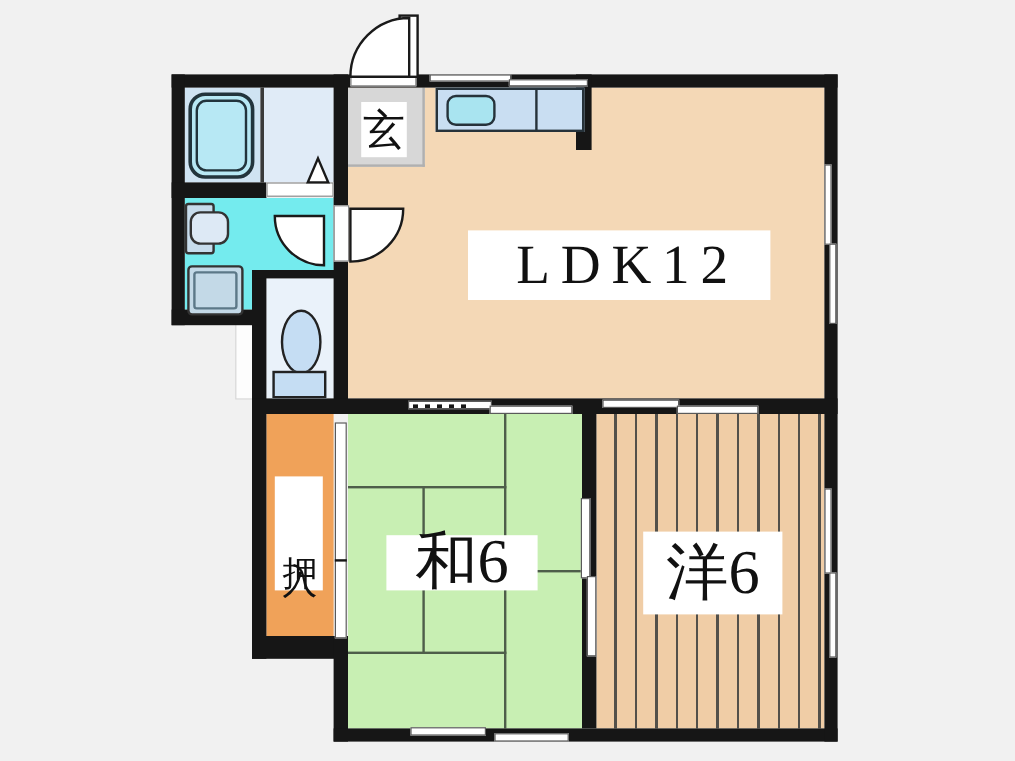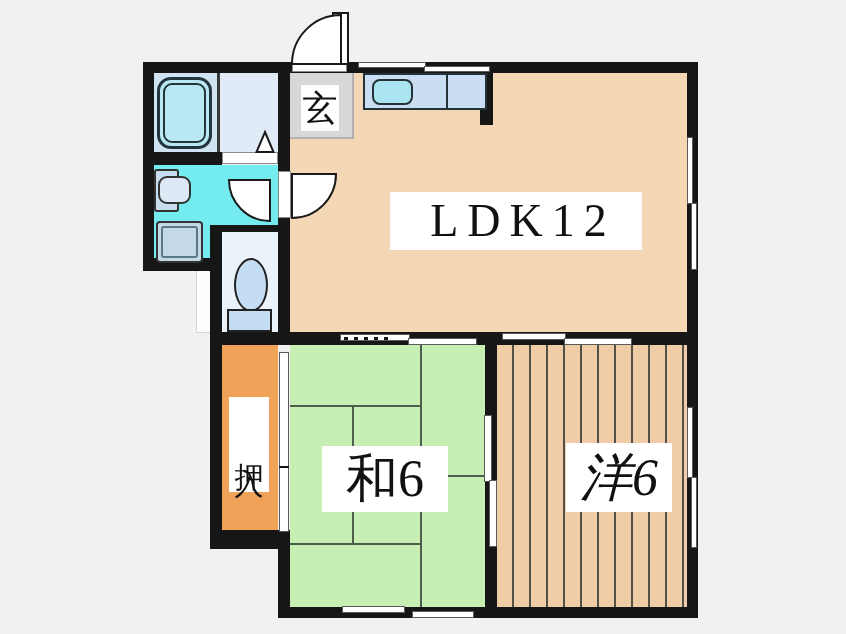--- a/index.html
+++ b/index.html
@@ -108,24 +108,24 @@
     <rect x="333" y="13" width="15" height="51" fill="#ffffff" stroke="#1a1a1a" stroke-width="2"></rect>
     <path d="M 341 64 L 292 64 A 49 49 0 0 1 341 15 Z" fill="#ffffff" stroke="#1a1a1a" stroke-width="2"></path>
     <path d="M 292 174 L 336 174 A 44 44 0 0 1 292 218 Z" fill="#ffffff" stroke="#1a1a1a" stroke-width="2"></path>
     <path d="M 270 180 L 229 180 A 41 41 0 0 0 270 221 Z" fill="#ffffff" stroke="#1a1a1a" stroke-width="2"></path>
     <path d="M 265 132 L 273.5 152 L 256.5 152 Z" fill="#ffffff" stroke="#1a1a1a" stroke-width="2"></path>
   </svg>
 
   <div class="lbl" style="left:390px;top:192px;width:238px;height:58px;font-size:46px;letter-spacing:9px;padding-left:14px;">
     <span>LDK12</span>
   </div>
-  <div class="lbl" style="left:322px;top:446px;width:126px;height:66px;font-size:52px;">
+  <div class="lbl" style="left:322px;top:446px;width:126px;height:46px;font-size:52px;">
     <span>和6</span>
   </div>
-  <div class="lbl" style="left:566px;top:443px;width:106px;height:69px;font-size:52px;font-style:italic;">
+  <div class="lbl" style="left:536px;top:443px;width:116px;height:69px;font-size:52px;">
     <span>洋6</span>
   </div>
   <div class="lbl" style="left:229px;top:397px;width:40px;height:95px;font-size:29px;writing-mode:vertical-rl;letter-spacing:5px;">
     <span>押入</span>
   </div>
   <div class="lbl" style="left:301px;top:85px;width:38px;height:46px;font-size:35px;">
     <span>玄</span>
   </div>
 
 </div>

